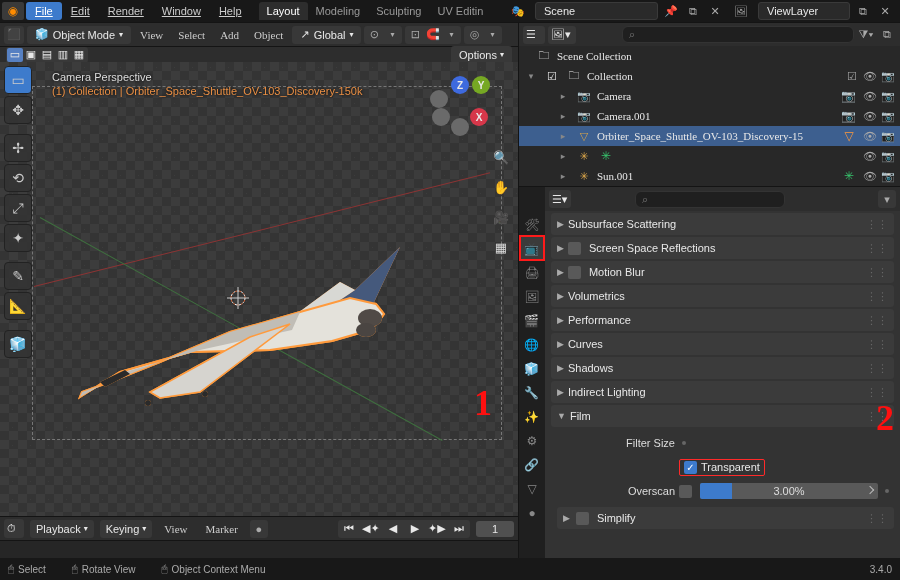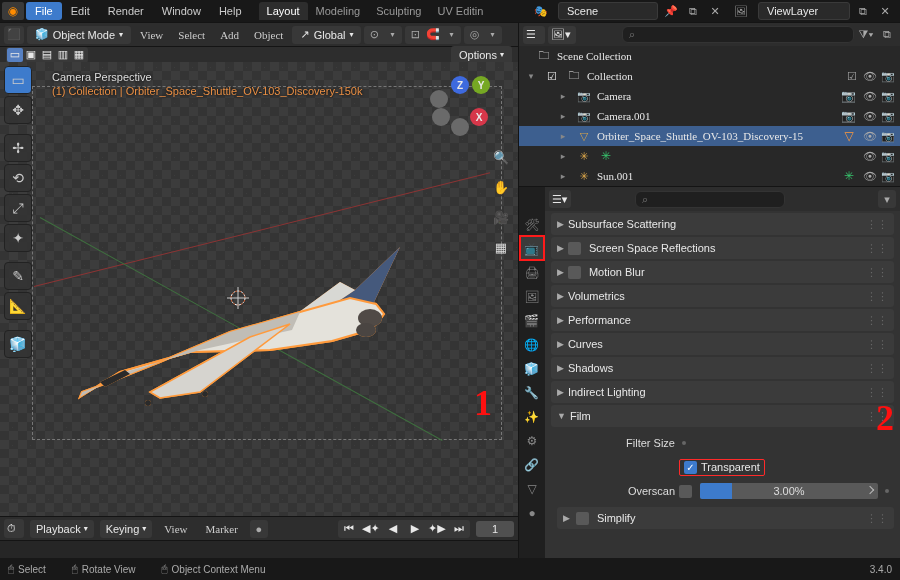--- a/index.html
+++ b/index.html
@@ -1,19 +1,19 @@
 <!DOCTYPE html>
 <html><head>
 <meta charset="utf-8">
 <style>
   * { margin: 0; padding: 0; box-sizing: border-box; font-family: -apple-system, "Segoe UI", Arial, sans-serif; }
   body { width: 900px; height: 580px; background: #232323; color: #e8e8e8; font-size: 11px; overflow: hidden; position: relative; }
   .topbar { height: 22px; background: #181818; display: flex; align-items: center; padding: 0 2px; }
   .logo { width: 22px; height: 18px; background: #3a3a3a; border-radius: 2px; display: flex; align-items: center; justify-content: center; margin-right: 2px; color: #ff8c00; font-size: 12px; }
-  .menu-btn { padding: 3px 9px; color: #ccc; cursor: pointer; border-radius: 3px; }
+  .menu-btn { padding: 3px 9px; color: #ccc; cursor: pointer; border-radius: 3px; text-decoration: underline; }
   .menu-btn.file { background: #3d7bcc; color: #fff; }
   .topbar-sep { width: 8px; }
   .tab { padding: 3px 8px; color: #999; cursor: pointer; }
   .tab.active { color: #fff; background: #2d2d2d; border-radius: 3px 3px 0 0; }
   .scene-area { margin-left: auto; display: flex; align-items: center; gap: 4px; padding-right: 4px; }
   .scene-box { background: #2a2a2a; border: 1px solid #3a3a3a; border-radius: 3px; padding: 1px 8px; display: flex; align-items: center; gap: 4px; height: 18px; }
   .icon-btn { width: 18px; height: 18px; display: inline-flex; align-items: center; justify-content: center; color: #aaa; cursor: pointer; border-radius: 2px; }
 
   .main { display: flex; height: 536px; }
   .col-left { width: 518px; display: flex; flex-direction: column; }
@@ -114,21 +114,21 @@
   <div class="menu-btn">Render</div>
   <div class="menu-btn">Window</div>
   <div class="menu-btn">Help</div>
   <div class="topbar-sep"></div>
   <div class="tab active">Layout</div>
   <div class="tab">Modeling</div>
   <div class="tab">Sculpting</div>
   <div class="tab">UV Editin</div>
   <div class="scene-area">
     <div class="icon-btn" style="width:26px">🎭</div>
-    <div class="scene-box" style="width:100px">
+    <div class="scene-box" style="width:123px">
         <span>Scene</span>
       </div>
     <div class="icon-btn">📌</div>
     <div class="icon-btn">⧉</div>
     <div class="icon-btn">✕</div>
     <div class="icon-btn" style="width:26px">🖼</div>
     <div class="scene-box" style="width:92px">
         <span>ViewLayer</span>
       </div>
     <div class="icon-btn">⧉</div>

